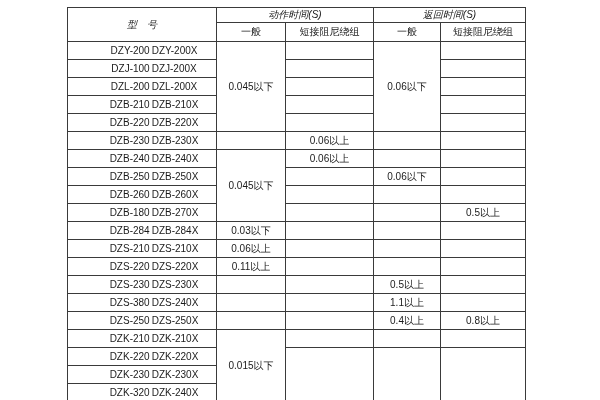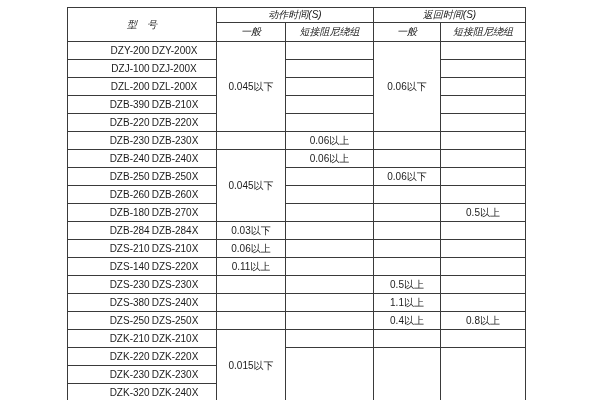--- a/index.html
+++ b/index.html
@@ -31,21 +31,21 @@
   table.spec th, table.spec td {
     border: 1px solid #3a3a3a;
     text-align: center;
     vertical-align: middle;
     padding: 0;
     font-weight: normal;
     white-space: nowrap;
     overflow: hidden;
   }
   thead tr.h1 th { height: 14px; font-style: italic; }
-  thead tr.h2 th { height: 18px; font-style: italic; }
+  thead tr.h2 th { height: 18px; }
   tbody tr { height: 18px; }
   td.model-cell {
     white-space: nowrap;
   }
   td.model-cell span {
     display: inline-block;
     margin-left: 24px;
   }
   td.model-cell span + span {
     margin-left: 2px;
@@ -89,21 +89,21 @@
           <td class="model-cell"><span>DZJ-100</span><span>DZJ-200X</span></td>
           <td></td>
           <td></td>
         </tr>
         <tr>
           <td class="model-cell"><span>DZL-200</span><span>DZL-200X</span></td>
           <td></td>
           <td></td>
         </tr>
         <tr>
-          <td class="model-cell"><span>DZB-390</span><span>DZB-210X</span></td>
+          <td class="model-cell"><span>DZB-210</span><span>DZB-210X</span></td>
           <td></td>
           <td></td>
         </tr>
         <tr>
           <td class="model-cell"><span>DZB-220</span><span>DZB-220X</span></td>
           <td></td>
           <td></td>
         </tr>
         <tr>
           <td class="model-cell"><span>DZB-230</span><span>DZB-230X</span></td>
@@ -145,21 +145,21 @@
           <td></td>
         </tr>
         <tr>
           <td class="model-cell"><span>DZS-210</span><span>DZS-210X</span></td>
           <td>0.06以上</td>
           <td></td>
           <td></td>
           <td></td>
         </tr>
         <tr>
-          <td class="model-cell"><span>DZS-140</span><span>DZS-220X</span></td>
+          <td class="model-cell"><span>DZS-220</span><span>DZS-220X</span></td>
           <td>0.11以上</td>
           <td></td>
           <td></td>
           <td></td>
         </tr>
         <tr>
           <td class="model-cell"><span>DZS-230</span><span>DZS-230X</span></td>
           <td></td>
           <td></td>
           <td>0.5以上</td>

